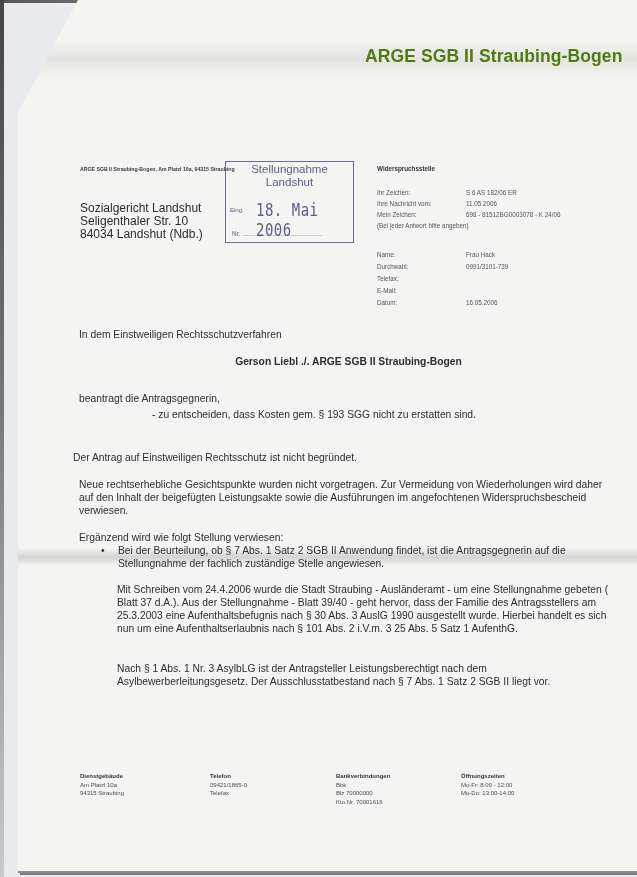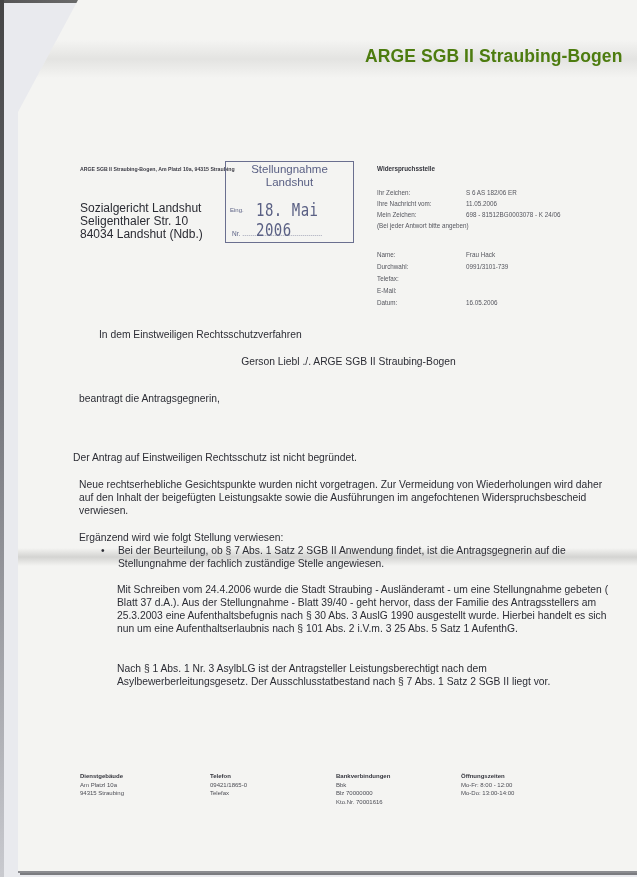--- a/index.html
+++ b/index.html
@@ -57,22 +57,22 @@
   .info-table { left: 377px; top: 187px; font-size: 6.3px; color: #55565e; line-height: 11px; }
   .info-table .row { position: relative; height: 11px; white-space: nowrap; }
   .info-table .lbl { position: absolute; left: 0; }
   .info-table .val { position: absolute; left: 89px; }
   .info-table .note { position: absolute; left: 0; }
   .contact-table { left: 377px; top: 249px; font-size: 6.3px; color: #55565e; line-height: 12px; }
   .contact-table .row { position: relative; height: 12px; white-space: nowrap; }
   .contact-table .lbl { position: absolute; left: 0; }
   .contact-table .val { position: absolute; left: 89px; }
   .body-text { font-size: 10.3px; color: #2c2d35; line-height: 13px; }
-  .p-intro { left: 79px; top: 328px; margin-left: 20px; }
-  .case-title { left: 0; width: 637px; top: 355px; text-align: center; font-weight: normal; padding-left: 60px; box-sizing: border-box; }
+  .p-intro { left: 79px; top: 328px; }
+  .case-title { left: 0; width: 637px; top: 355px; text-align: center; font-weight: bold; padding-left: 60px; box-sizing: border-box; }
   .case-title div { line-height: 13px; }
   .p-apply { left: 79px; top: 380px; margin-top: 12px; }
   .p-list { left: 152px; top: 408px; }
   .p-list div { line-height: 14px; }
   .p-1 { left: 73px; top: 451px; }
   .p-2 { left: 79px; top: 478px; width: 540px; }
   .p-3 { left: 79px; top: 531px; }
   .bullet { left: 101px; top: 544px; width: 520px; }
   .bullet .dot { position: absolute; left: 0; top: 0; }
   .bullet .txt { position: absolute; left: 17px; top: 0; width: 500px; }
@@ -157,20 +157,21 @@
 
 <div class="abs body-text p-intro">In dem Einstweiligen Rechtsschutzverfahren</div>
 
 <div class="abs body-text case-title">
   <div>Gerson Liebl ./. ARGE SGB II Straubing-Bogen</div>
 </div>
 
 <div class="abs body-text p-apply">beantragt die Antragsgegnerin,</div>
 
 <div class="abs body-text p-list">
+  <div>- zu entscheiden, dass Kosten gem. § 193 SGG nicht zu erstatten sind.</div>
 </div>
 
 <div class="abs body-text p-1">Der Antrag auf Einstweiligen Rechtsschutz ist nicht begründet.</div>
 <div class="abs body-text p-2">Neue rechtserhebliche Gesichtspunkte wurden nicht vorgetragen. Zur Vermeidung von Wiederholungen wird daher auf den Inhalt der beigefügten Leistungsakte sowie die Ausführungen im angefochtenen Widerspruchsbescheid verwiesen.</div>
 <div class="abs body-text p-3">Ergänzend wird wie folgt Stellung verwiesen:</div>
 
 <div class="abs body-text bullet">
   <span class="dot">•</span>
   <span class="txt">Bei der Beurteilung, ob § 7 Abs. 1 Satz 2 SGB II Anwendung findet, ist die Antragsgegnerin auf die Stellungnahme der fachlich zuständige Stelle angewiesen.</span>
 </div>

